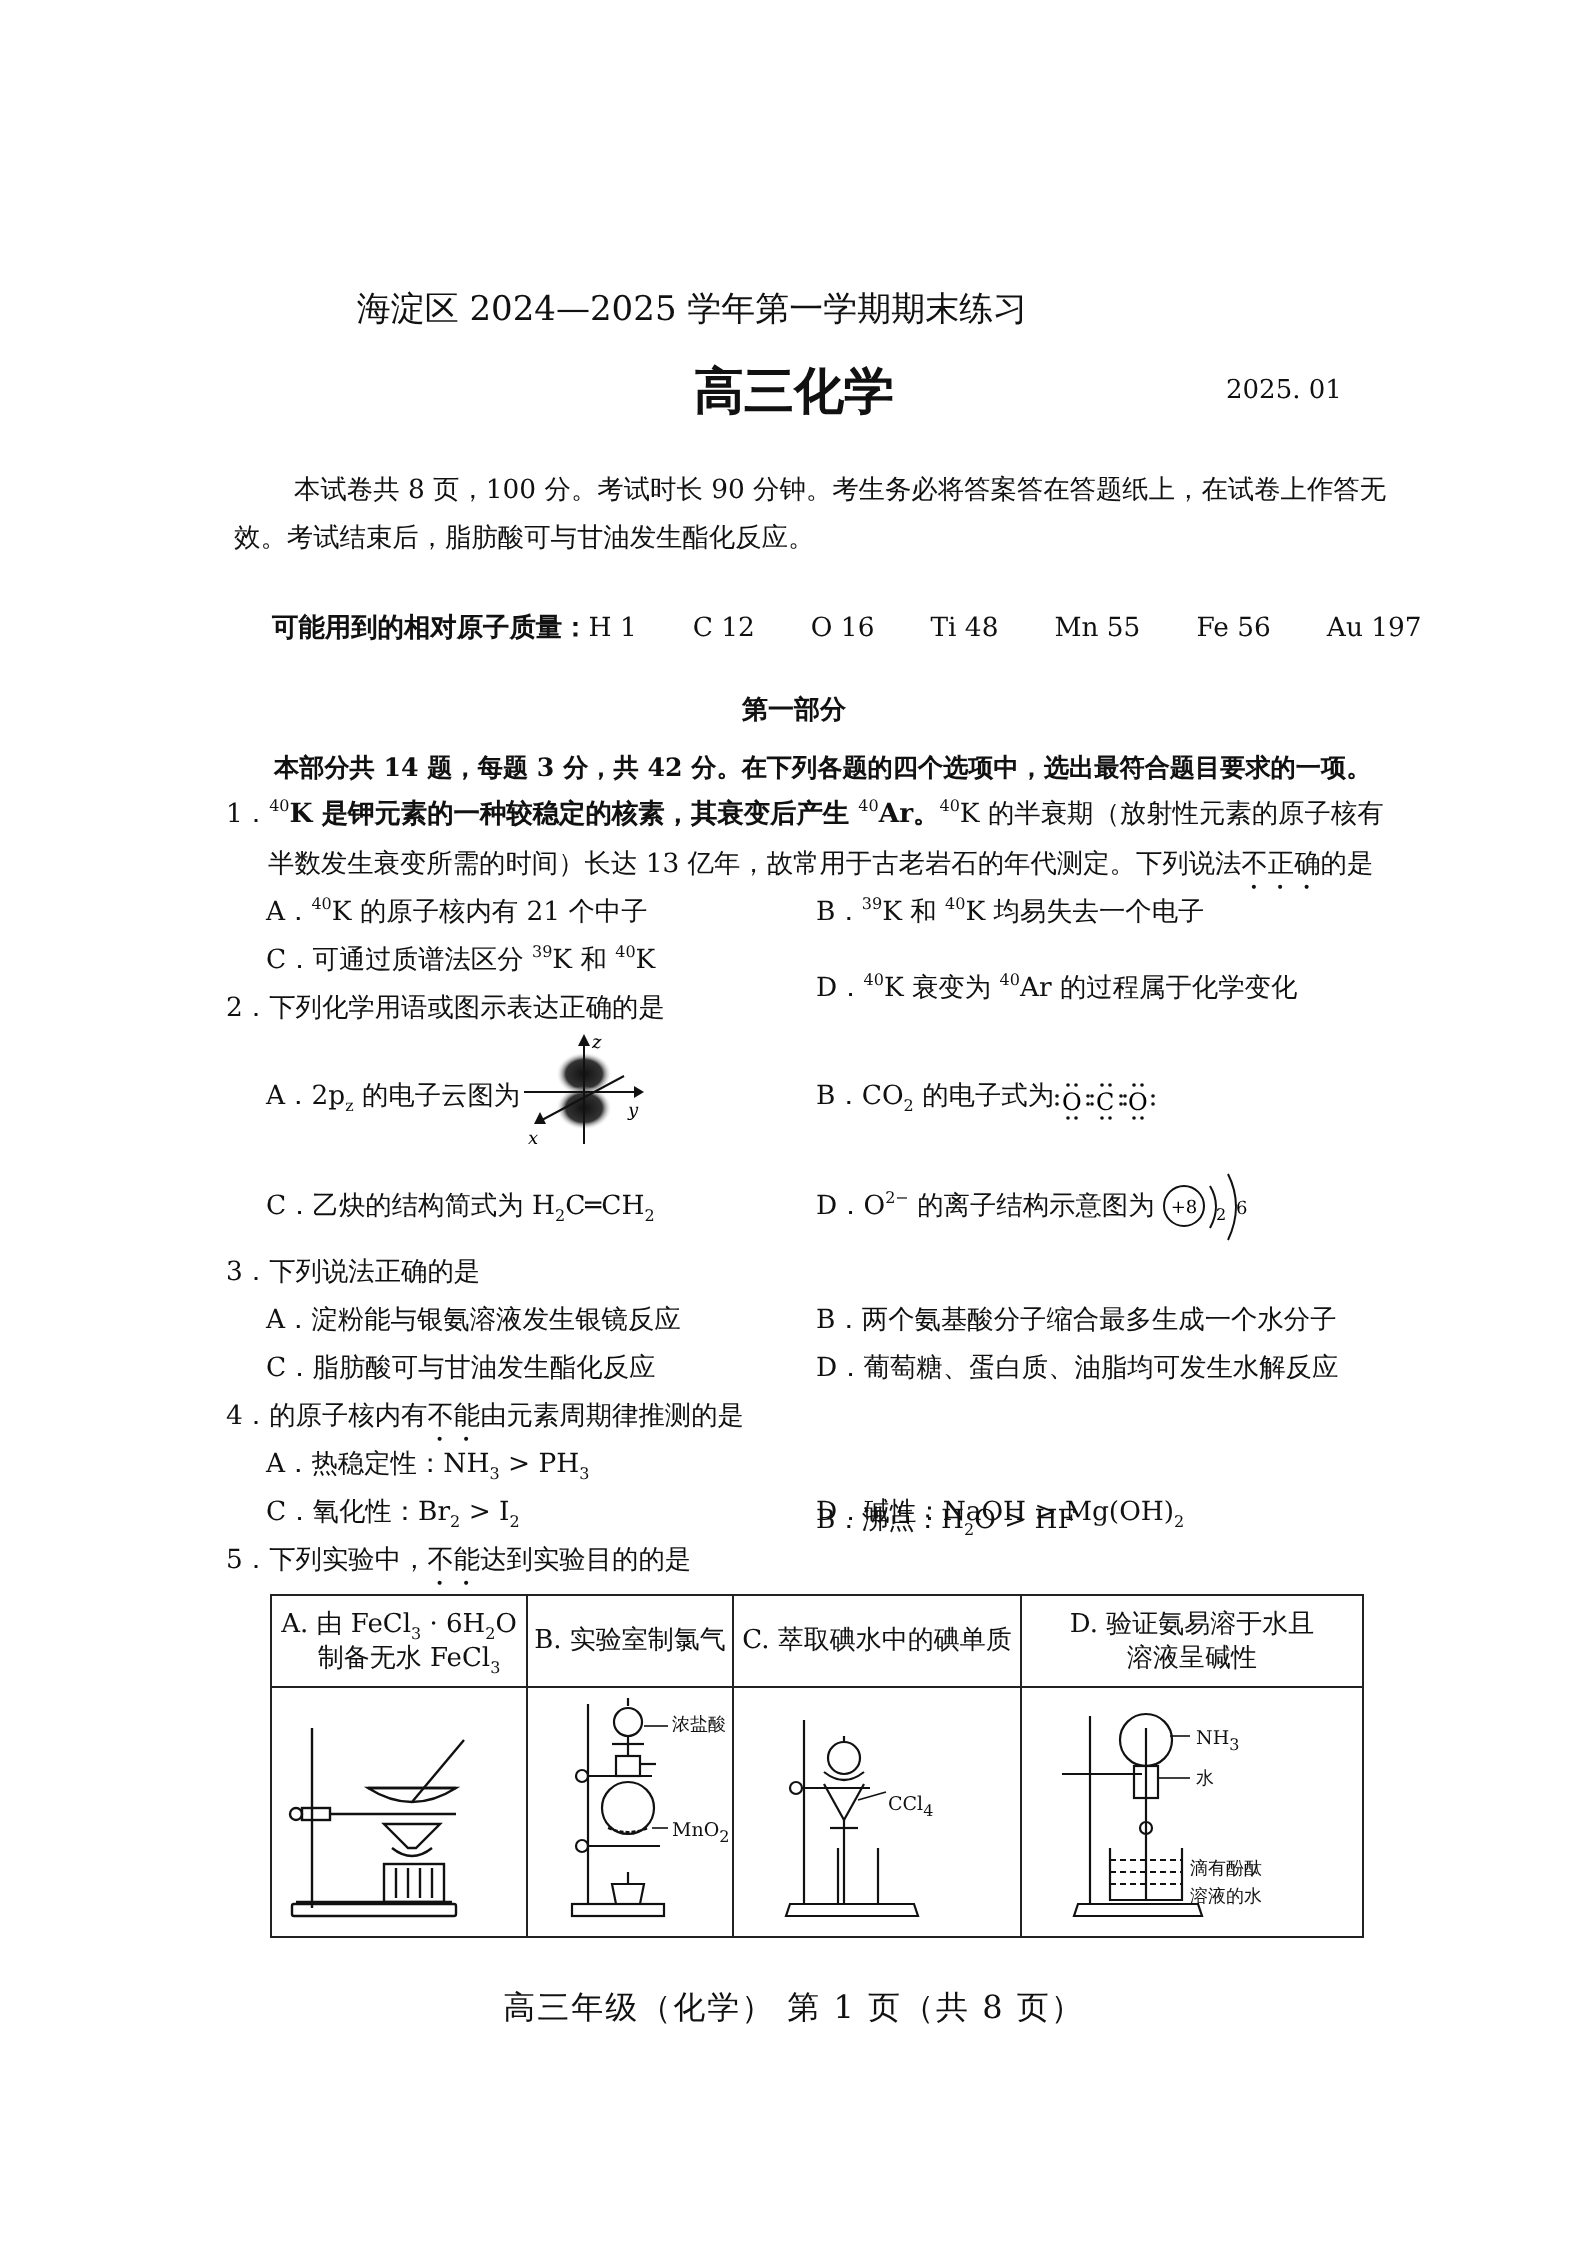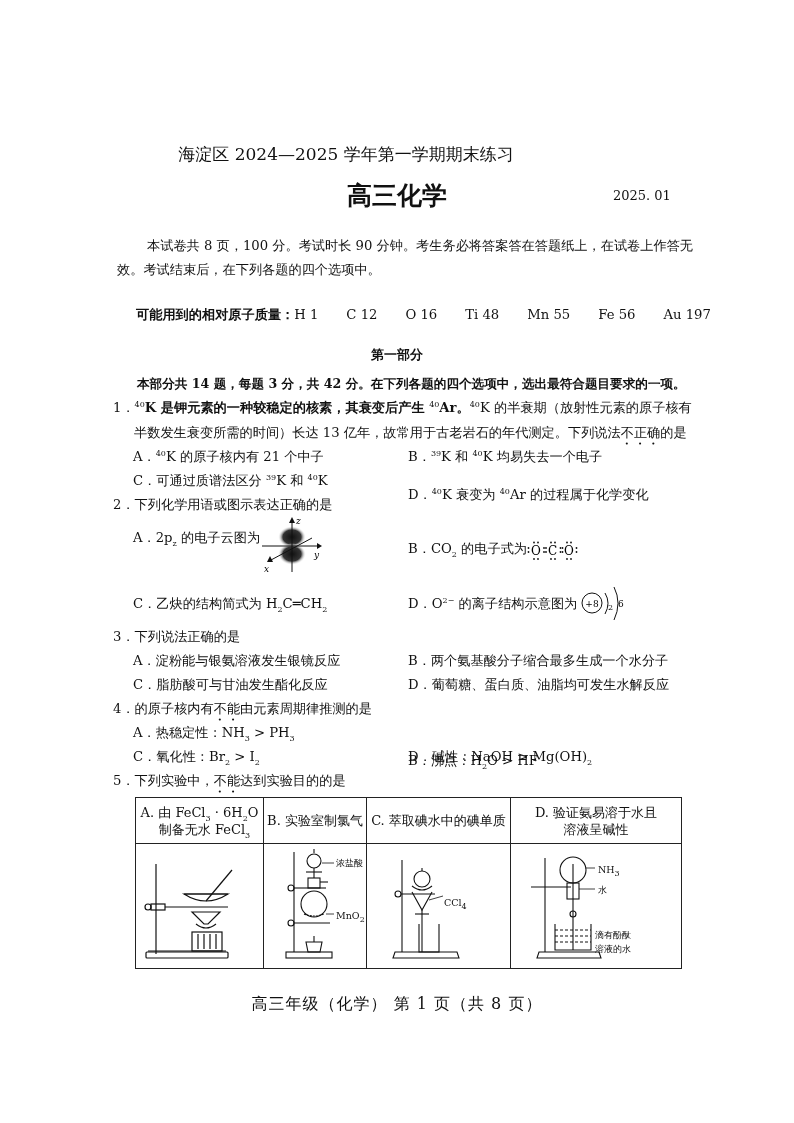--- a/index.html
+++ b/index.html
@@ -22,21 +22,21 @@
   svg { display:block; }
 </style>
 </head>
 <body>
 
 <div class="abs t-main" style="left:0;width:692px;text-align:center;top:143px;">海淀区 2024—2025 学年第一学期期末练习</div>
 <div class="abs bold" style="left:0;width:794px;text-align:center;top:179px;font-size:25px;">高三化学</div>
 <div class="abs" style="left:613px;top:188px;font-size:13px;">2025. 01</div>
 
 <div class="abs t-body" style="left:147px;top:236px;">本试卷共 8 页，100 分。考试时长 90 分钟。考生务必将答案答在答题纸上，在试卷上作答无</div>
-<div class="abs t-body" style="left:117px;top:260px;">效。考试结束后，在下列各题的四个选项中。</div>
+<div class="abs t-body" style="left:117px;top:260px;">效。考试结束后，脂肪酸可与甘油发生酯化反应。</div>
 
 <div class="abs t-body" style="left:136px;top:305px;">
   <span class="bold">可能用到的相对原子质量：</span><span style="display:inline-block;width:0"></span><span>H 1</span><span style="display:inline-block;width:28px"></span><span>C 12</span><span style="display:inline-block;width:28px"></span><span>O 16</span><span style="display:inline-block;width:28px"></span><span>Ti 48</span><span style="display:inline-block;width:28px"></span><span>Mn 55</span><span style="display:inline-block;width:28px"></span><span>Fe 56</span><span style="display:inline-block;width:28px"></span><span>Au 197</span>
 </div>
 
 <div class="abs bold" style="left:0;width:794px;text-align:center;top:346px;font-size:13px;">第一部分</div>
 <div class="abs t-body bold" style="left:137px;top:374px;font-size:12.6px;">本部分共 14 题，每题 3 分，共 42 分。在下列各题的四个选项中，选出最符合题目要求的一项。</div>
 
 <div class="abs t-body" style="left:113px;top:398px;">
   <span>1．</span><sup>40</sup><span class="bold">K 是钾元素的一种较稳定的核素，其衰变后产生 </span><sup>40</sup><span class="bold">Ar。</span><sup>40</sup><span>K 的半衰期（放射性元素的原子核有</span>
@@ -53,21 +53,21 @@
 <div class="abs t-body optA" style="top:471px;">
   <span>C．</span><span>可通过质谱法区分 </span><sup>39</sup><span>K 和 </span><sup>40</sup><span>K</span>
 </div>
 <div class="abs t-body optB" style="top:485px;">
   <span>D．</span><sup>40</sup><span>K 衰变为 </span><sup>40</sup><span>Ar 的过程属于化学变化</span>
 </div>
 
 <div class="abs t-body" style="left:113px;top:495px;">
   <span>2．</span><span>下列化学用语或图示表达正确的是</span>
 </div>
-<div class="abs t-body optA" style="top:528px;">
+<div class="abs t-body optA" style="top:539px;">
   <span>A．</span><span>2p</span><sub>z</sub><span> 的电子云图为</span>
 </div>
 
 <svg class="abs" style="left:262px;top:516px;" width="62" height="58">
   <defs>
     <radialGradient id="cloud" cx="50%" cy="50%" r="50%">
       <stop offset="0%" stop-color="#111"></stop>
       <stop offset="65%" stop-color="#333"></stop>
       <stop offset="100%" stop-color="#fff" stop-opacity="0"></stop>
     </radialGradient>

